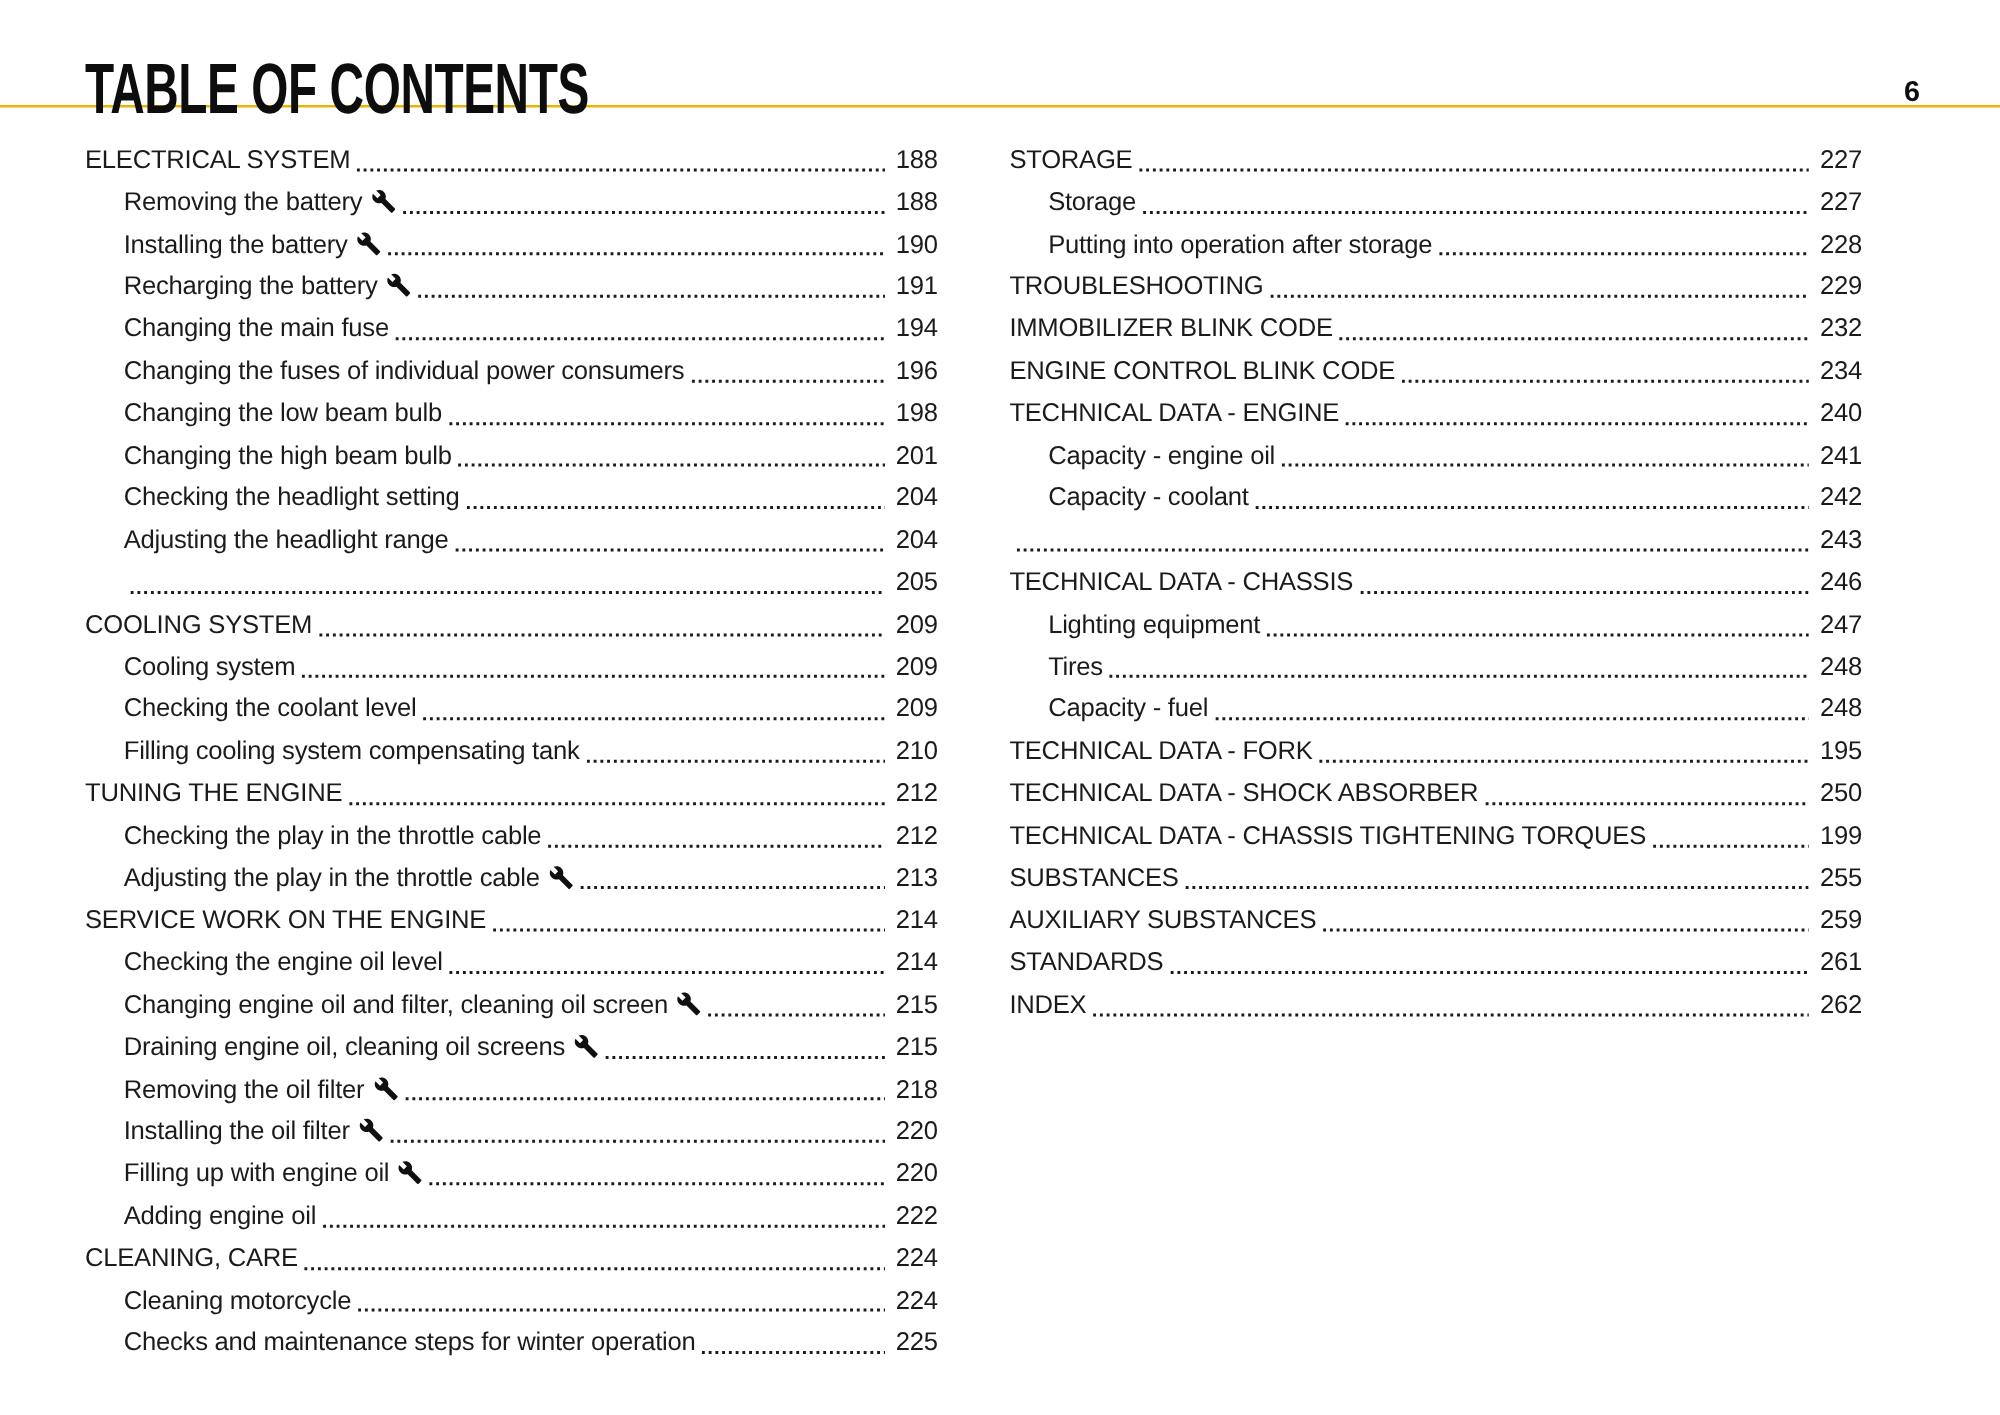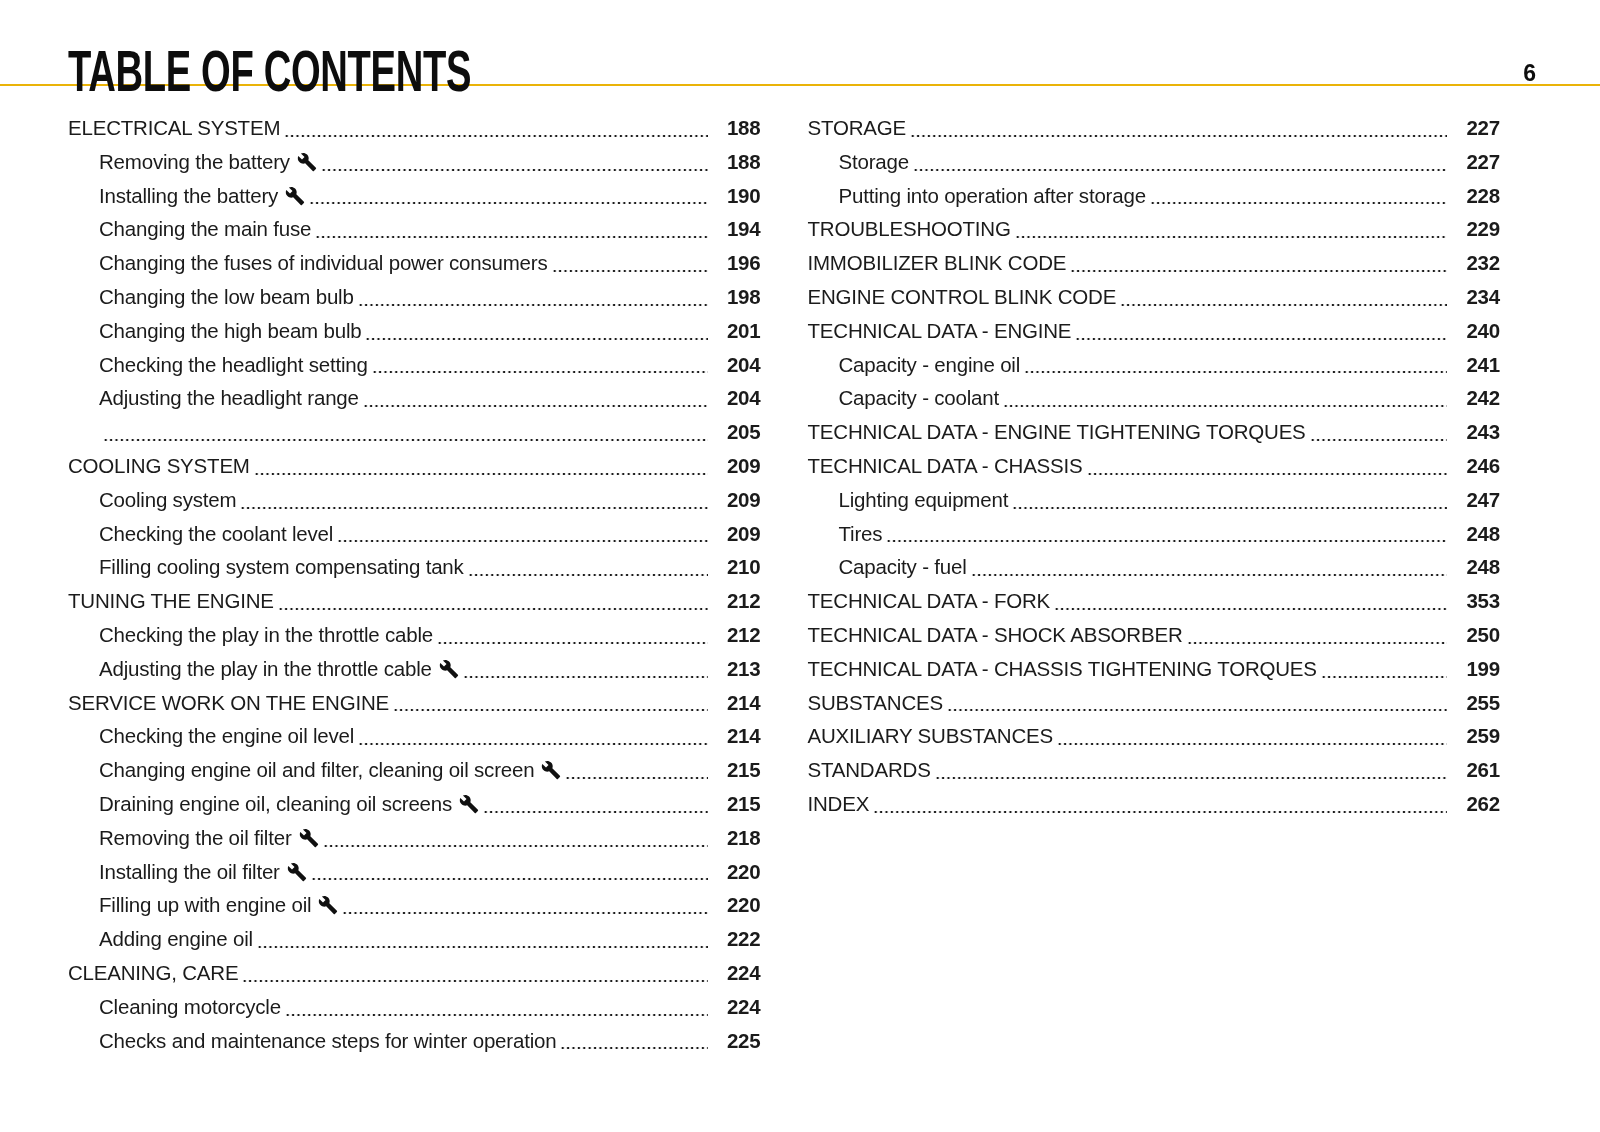--- a/index.html
+++ b/index.html
@@ -58,22 +58,20 @@
     margin-left: 4px;
     margin-right: 9px;
     background-image: radial-gradient(circle, #1b1b1b 1.15px, rgba(0,0,0,0) 1.5px);
     background-size: 5.4px 4px;
     background-repeat: repeat-x;
     background-position: left bottom 7px;
   }
   .pagenum {
     flex: 0 0 auto;
     width: 44px;
-    text-align: right;
-    font-weight: bold;
   }
 </style>
 </head>
 <body>
 
 <header class="toc-header">
   <h1 class="title">TABLE OF CONTENTS</h1>
   <div class="pagefolio">6</div>
 </header>
 
@@ -94,20 +92,28 @@
       </div>
       <div class="row sub">
         <span class="label">Installing the battery</span>
         <span class="wrench"><svg width="20" height="20" viewBox="0 0 24 24" xmlns="http://www.w3.org/2000/svg" fill="#101010">
             <path d="M22.7 19l-9.1-9.1c.9-2.3.4-5-1.5-6.9-2-2-5-2.4-7.4-1.3L9 6 6 9 1.6 4.7C.4 7.1.9 10.1 2.9 12.1c1.9 1.9 4.6 2.4 6.9 1.5l9.1 9.1c.4.4 1 .4 1.4 0l2.3-2.3c.5-.4.5-1.1.1-1.4z"></path>
           </svg></span>
         <span class="leader"></span>
         <span class="pagenum">190</span>
       </div>
       <div class="row sub">
+        <span class="label">Recharging the battery</span>
+        <span class="wrench"><svg width="20" height="20" viewBox="0 0 24 24" xmlns="http://www.w3.org/2000/svg" fill="#101010">
+            <path d="M22.7 19l-9.1-9.1c.9-2.3.4-5-1.5-6.9-2-2-5-2.4-7.4-1.3L9 6 6 9 1.6 4.7C.4 7.1.9 10.1 2.9 12.1c1.9 1.9 4.6 2.4 6.9 1.5l9.1 9.1c.4.4 1 .4 1.4 0l2.3-2.3c.5-.4.5-1.1.1-1.4z"></path>
+          </svg></span>
+        <span class="leader"></span>
+        <span class="pagenum">191</span>
+      </div>
+      <div class="row sub">
         <span class="label">Changing the main fuse</span>
         <span class="leader"></span>
         <span class="pagenum">194</span>
       </div>
       <div class="row sub">
         <span class="label">Changing the fuses of individual power consumers</span>
         <span class="leader"></span>
         <span class="pagenum">196</span>
       </div>
       <div class="row sub">
@@ -283,21 +289,20 @@
         <span class="label">Capacity - engine oil</span>
         <span class="leader"></span>
         <span class="pagenum">241</span>
       </div>
       <div class="row sub">
         <span class="label">Capacity - coolant</span>
         <span class="leader"></span>
         <span class="pagenum">242</span>
       </div>
       <div class="row">
-        <span class="label">TECHNICAL DATA - ENGINE TIGHTENING TORQUES</span>
         <span class="leader"></span>
         <span class="pagenum">243</span>
       </div>
       <div class="row">
         <span class="label">TECHNICAL DATA - CHASSIS</span>
         <span class="leader"></span>
         <span class="pagenum">246</span>
       </div>
       <div class="row sub">
         <span class="label">Lighting equipment</span>
@@ -310,21 +315,21 @@
         <span class="pagenum">248</span>
       </div>
       <div class="row sub">
         <span class="label">Capacity - fuel</span>
         <span class="leader"></span>
         <span class="pagenum">248</span>
       </div>
       <div class="row">
         <span class="label">TECHNICAL DATA - FORK</span>
         <span class="leader"></span>
-        <span class="pagenum">353</span>
+        <span class="pagenum">195</span>
       </div>
       <div class="row">
         <span class="label">TECHNICAL DATA - SHOCK ABSORBER</span>
         <span class="leader"></span>
         <span class="pagenum">250</span>
       </div>
       <div class="row">
         <span class="label">TECHNICAL DATA - CHASSIS TIGHTENING TORQUES</span>
         <span class="leader"></span>
         <span class="pagenum">199</span>

